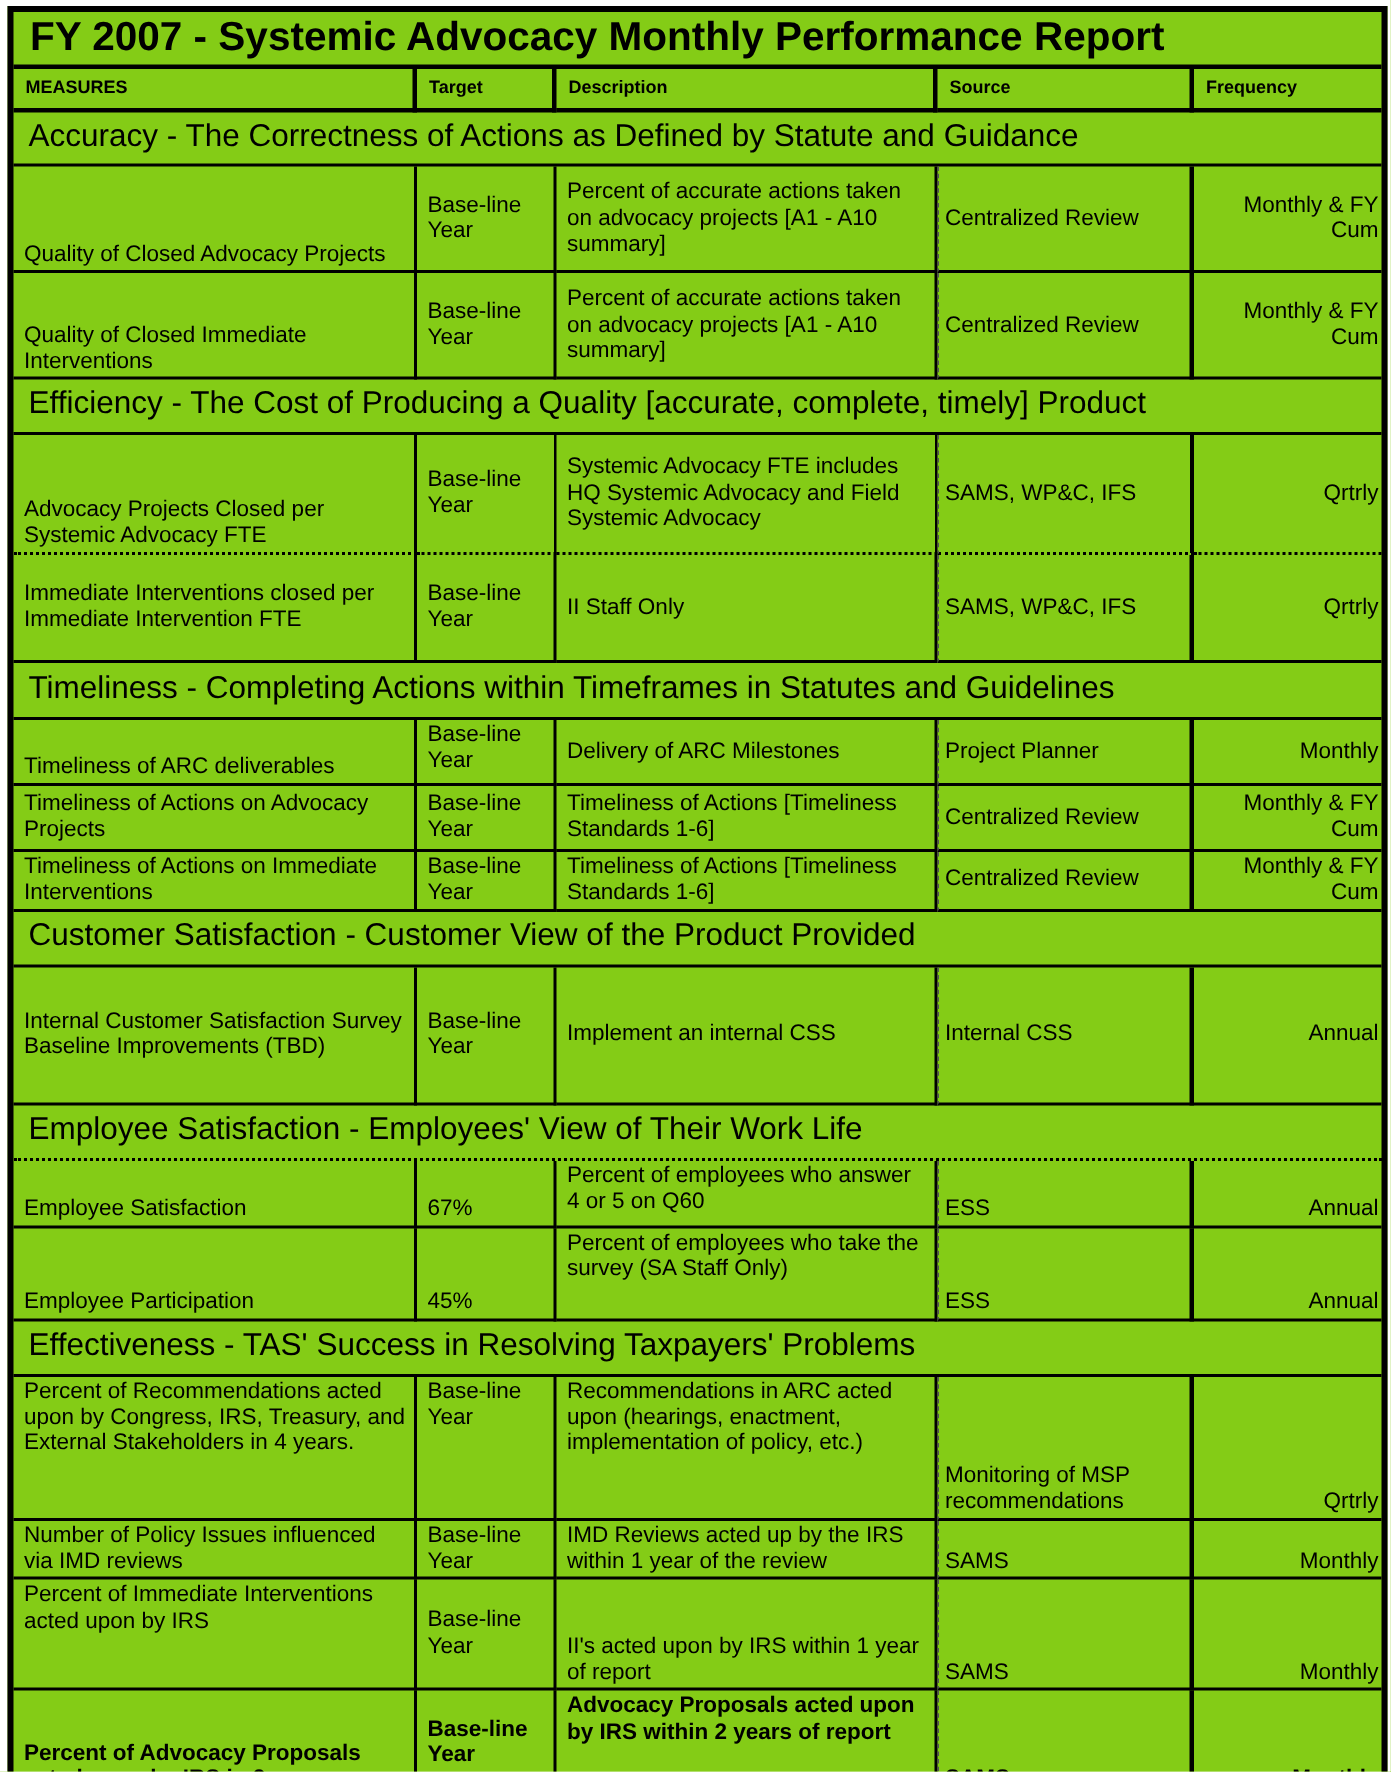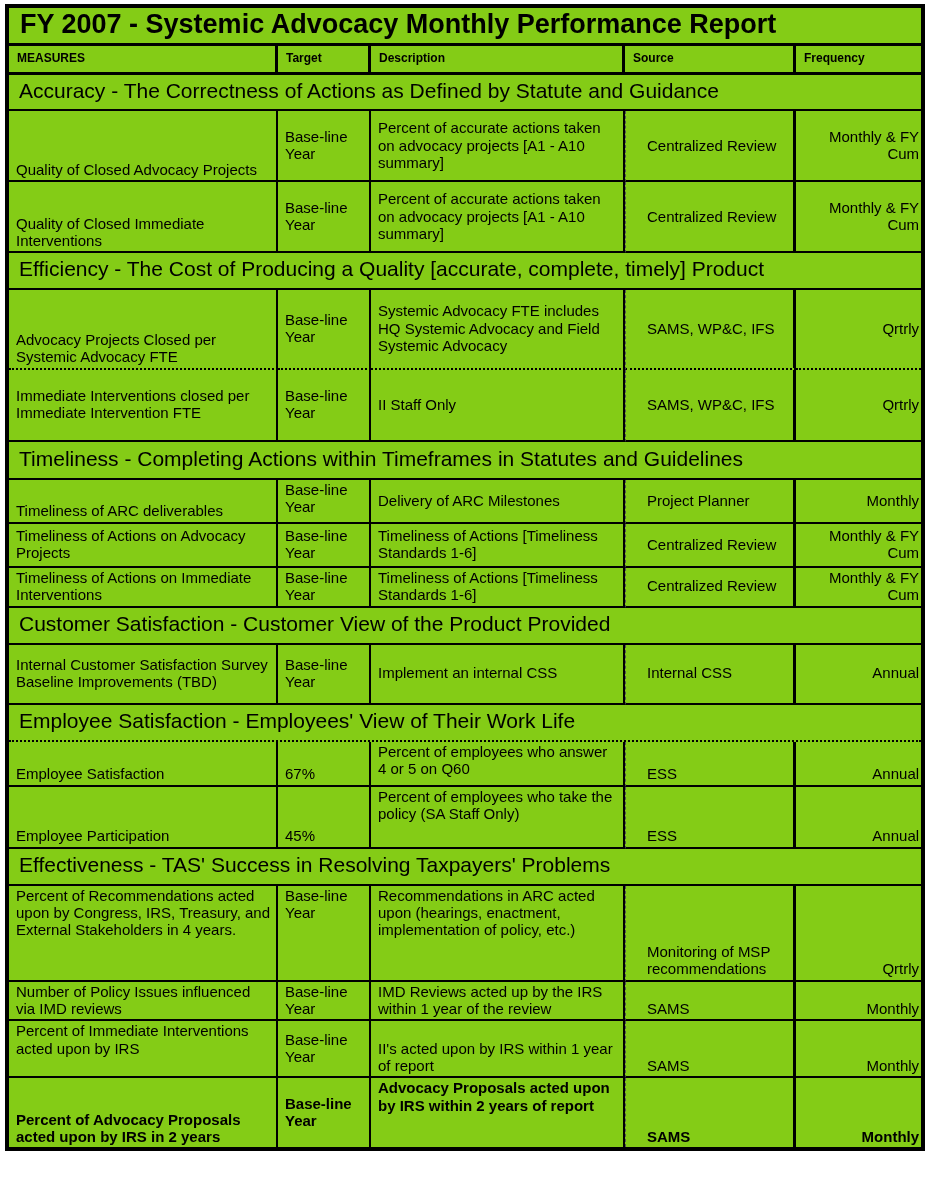--- a/index.html
+++ b/index.html
@@ -30,21 +30,21 @@
     border-bottom:3px solid #000;border-right:3px solid #000;
   }
   tr.head-row td:last-child{border-right:none;}
   tr.sec td{
     font-size:21px;font-weight:normal;
     padding:4px 18px 6px 10px;
     border-right:none;border-bottom:2px solid #000;
   }
   tr.sec.dotted td{border-bottom:2px dotted #000;}
   tr.dotted-bottom td{border-bottom:2px dotted #000;}
-  td.src{border-left:1px dashed #555;border-right:3px solid #000;padding-left:21px;}
+  td.src{border-left:1px dashed #555;border-right:3px solid #000;padding-left:4px;}
   td.freq{text-align:right;padding-left:2px;padding-right:2px;}
   td.vt{vertical-align:top;}
   td.vb{vertical-align:bottom;margin-top:41px;}
   tr.last td{border-bottom:none;font-weight:bold;}
 </style>
 </head>
 <body>
 
 <table>
   <colgroup>
@@ -125,42 +125,42 @@
     <td>Timeliness of Actions on Immediate Interventions</td>
     <td>Base-line Year</td>
     <td>Timeliness of Actions [Timeliness Standards 1-6]</td>
     <td class="src">Centralized Review</td>
     <td class="freq">Monthly &amp; FY Cum</td>
   </tr>
 
   <tr class="sec" style="height:37px">
     <td colspan="5">Customer Satisfaction - Customer View of the Product Provided</td>
   </tr>
-  <tr style="height:60px">
+  <tr style="height:92px">
     <td>Internal Customer Satisfaction Survey Baseline Improvements (TBD)</td>
     <td>Base-line Year</td>
     <td>Implement an internal CSS</td>
     <td class="src">Internal CSS</td>
     <td class="freq">Annual</td>
   </tr>
 
   <tr class="sec dotted" style="height:37px">
     <td colspan="5">Employee Satisfaction - Employees' View of Their Work Life</td>
   </tr>
   <tr style="height:45px">
     <td class="vb">Employee Satisfaction</td>
     <td class="vb">67%</td>
     <td class="vt">Percent of employees who answer 4 or 5 on Q60</td>
     <td class="src vb">ESS</td>
     <td class="freq vb">Annual</td>
   </tr>
   <tr style="height:62px">
     <td class="vb">Employee Participation</td>
     <td class="vb">45%</td>
-    <td class="vt">Percent of employees who take the policy (SA Staff Only)</td>
+    <td class="vt">Percent of employees who take the survey (SA Staff Only)</td>
     <td class="src vb">ESS</td>
     <td class="freq vb">Annual</td>
   </tr>
 
   <tr class="sec" style="height:37px">
     <td colspan="5">Effectiveness - TAS' Success in Resolving Taxpayers' Problems</td>
   </tr>
   <tr style="height:96px">
     <td class="vt">Percent of Recommendations acted upon by Congress, IRS, Treasury, and External Stakeholders in 4 years.</td>
     <td class="vt">Base-line Year</td>
@@ -168,21 +168,21 @@
     <td class="src vb">Monitoring of MSP recommendations</td>
     <td class="freq vb">Qrtrly</td>
   </tr>
   <tr style="height:35px">
     <td>Number of Policy Issues influenced via IMD reviews</td>
     <td>Base-line Year</td>
     <td>IMD Reviews acted up by the IRS within 1 year of the review</td>
     <td class="src vb">SAMS</td>
     <td class="freq vb">Monthly</td>
   </tr>
-  <tr style="height:57px">
+  <tr style="height:74px">
     <td class="vt">Percent of Immediate Interventions acted upon by IRS</td>
     <td>Base-line Year</td>
     <td class="vb">II's acted upon by IRS within 1 year of report</td>
     <td class="src vb">SAMS</td>
     <td class="freq vb">Monthly</td>
   </tr>
   <tr class="last" style="height:69px">
     <td class="vb">Percent of Advocacy Proposals acted upon by IRS in 2 years</td>
     <td>Base-line Year</td>
     <td class="vt">Advocacy Proposals acted upon by IRS within 2 years of report</td>

